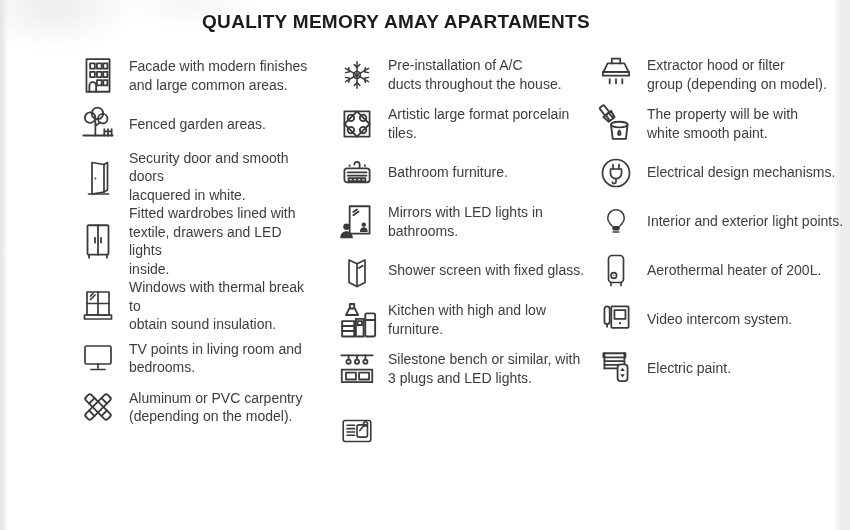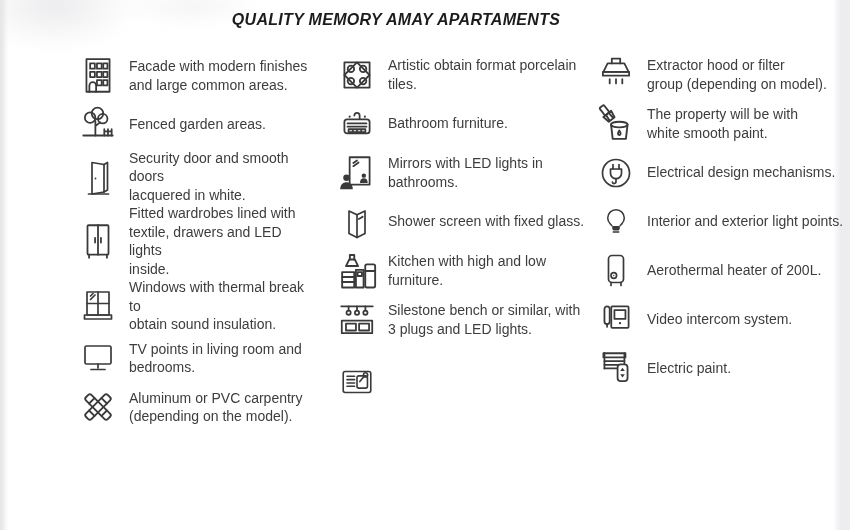--- a/index.html
+++ b/index.html
@@ -12,21 +12,21 @@
   .edge-right{position:absolute;right:0;top:0;bottom:0;width:17px;
     background:linear-gradient(270deg,#ededf0 55%,rgba(237,237,240,0));}
   .smudge-tl{position:absolute;left:-30px;top:-40px;width:170px;height:90px;
     background:radial-gradient(ellipse at center,rgba(190,190,198,.30),rgba(190,190,198,0) 70%);
     filter:blur(7px);}
   .smudge-top{position:absolute;left:120px;top:-14px;width:140px;height:40px;
     background:radial-gradient(ellipse at center,rgba(205,205,210,.22),rgba(205,205,210,0) 70%);
     filter:blur(6px);}
   .title{
     position:absolute; top:11px; left:0; width:792px; text-align:center;
-    font-size:16px; font-weight:bold; font-style:italic; letter-spacing:.3px; color:#1c1c1c;
+    font-size:19px; font-weight:bold; letter-spacing:.3px; color:#1c1c1c;
   }
   .col{position:absolute; display:flex; flex-direction:column;}
   .col1{left:74px; top:51px; width:240px;}
   .col2{left:333px; top:50px; width:258px;}
   .col3{left:592px; top:50px; width:256px;}
   .item{display:flex; align-items:center; min-height:49px;}
   .item.push{margin-top:13px;}
   .icon-box{flex:0 0 48px; width:48px; display:flex; align-items:center; justify-content:center;}
   .txt{margin-left:7px; font-size:14px; line-height:1.32; color:#3d3d3d; white-space:pre-line;}
   .col1 .txt{max-width:186px;}
@@ -150,33 +150,46 @@
           </g>
         </svg>
       </span>
       <span class="txt">Aluminum or PVC carpentry
 (depending on the model).</span>
     </div>
   </div>
 
   <div class="col col2">
 
+    <div class="item">
+      <span class="icon-box">
+        <svg class="ic" width="38" height="38" viewBox="0 0 40 40" style="stroke-width:1.6">
+          <path d="M20,6 V34 M7.9,13 L32.1,27 M7.9,27 L32.1,13"></path>
+          <circle cx="20" cy="20" r="3.6"></circle>
+          <path d="M17,9 l3,3 l3,-3 M17,31 l3,-3 l3,3"></path>
+          <path d="M8,17.5 l4.2,-1 l-1,-4.2 M32,17.5 l-4.2,-1 l1,-4.2"></path>
+          <path d="M8,22.5 l4.2,1 l-1,4.2 M32,22.5 l-4.2,1 l1,4.2"></path>
+        </svg>
+      </span>
+      <span class="txt">Pre-installation of A/C
+ducts throughout the house.</span>
+    </div>
 
     <div class="item">
       <span class="icon-box">
         <svg class="ic" width="42" height="42" viewBox="0 0 40 40">
           <rect x="8" y="8" width="24" height="24"></rect>
           <path d="M20,8 L32,20 L20,32 L8,20 Z"></path>
           <circle cx="14.2" cy="14.2" r="3.1"></circle>
             <circle cx="25.8" cy="14.2" r="3.1"></circle>
           <circle cx="14.2" cy="25.8" r="3.1"></circle>
             <circle cx="25.8" cy="25.8" r="3.1"></circle>
         </svg>
       </span>
-      <span class="txt">Artistic obtain format porcelain
+      <span class="txt">Artistic large format porcelain
 tiles.</span>
     </div>
 
     <div class="item">
       <span class="icon-box">
         <svg class="ic" width="44" height="42" viewBox="0 0 40 40">
           <path d="M17.5,12 c0,-3.5 5,-3.5 5,0 v2.5"></path>
           <circle cx="13" cy="13" r="1" fill="#3a3a3a" stroke="none"></circle>
           <circle cx="27.5" cy="13" r="1" fill="#3a3a3a" stroke="none"></circle>
           <rect x="8" y="15.5" width="24" height="13.5" rx="2.5"></rect>

